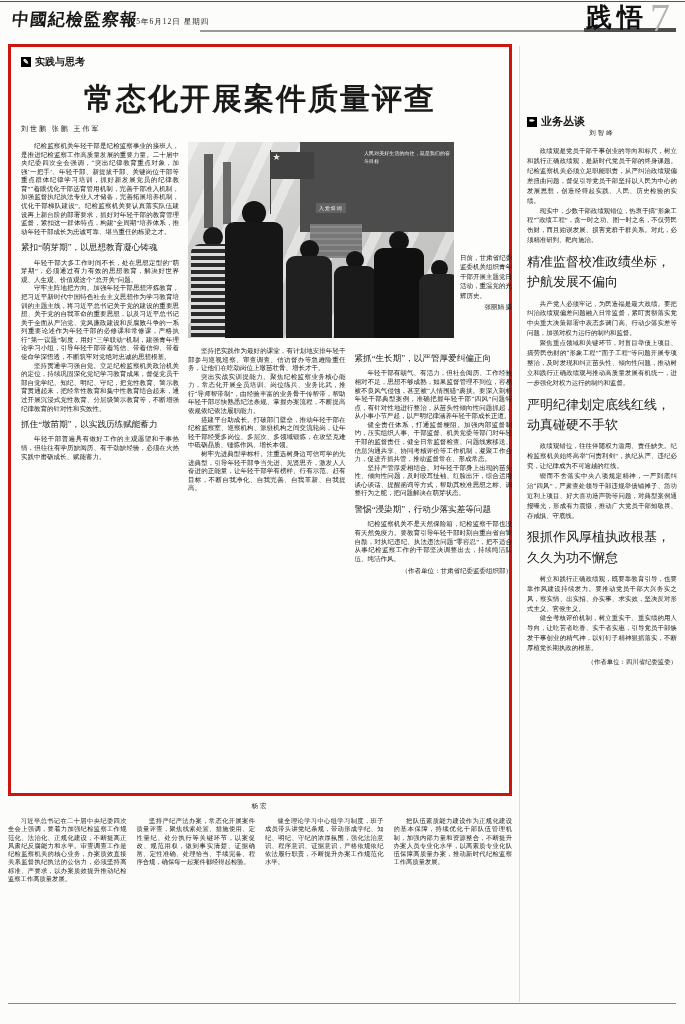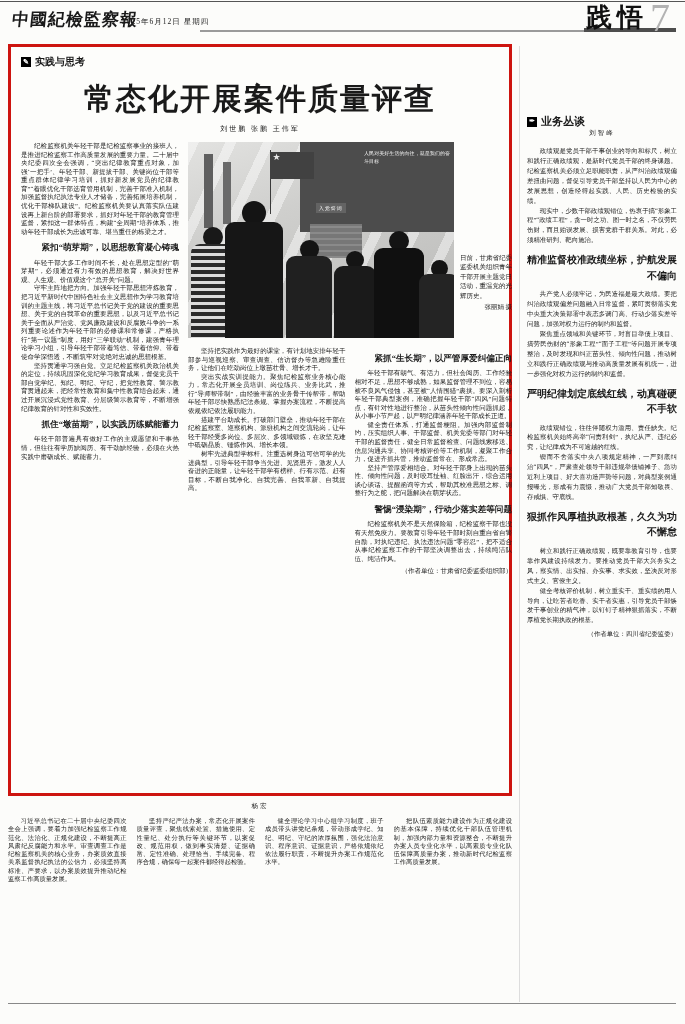--- a/index.html
+++ b/index.html
@@ -15,21 +15,21 @@
   .header-rule-dark{position:absolute;left:584px;top:28px;width:92px;height:4px;background:#4d4d4d;}
   .section-title{position:absolute;left:586px;top:0px;font-size:26px;letter-spacing:5px;font-weight:600;color:#111;}
   .page-num{position:absolute;left:650px;top:-6px;font-size:40px;color:#b3b3b3;font-weight:300;}
   
   .main-box{position:absolute;left:8px;top:44px;width:504px;height:752px;border:3.5px solid #cd140f;
             box-sizing:border-box;padding:6px 10px;background:#fdfdfb;}
   .kicker{display:flex;align-items:center;gap:4px;font-size:10px;font-weight:bold;margin-top:2px;}
   .kicker .icon{display:inline-flex;align-items:center;justify-content:center;width:10px;height:10px;
                 background:#000;color:#fff;font-size:7px;line-height:1;}
   .main-title{text-align:center;font-size:30px;font-weight:900;letter-spacing:2px;margin:10px 0 4px;}
-  .main-byline{text-align:center;font-size:7px;color:#222;letter-spacing:2px;margin-bottom:8px;}
+  .main-byline{font-size:7px;color:#222;letter-spacing:2px;margin-bottom:8px;}
   .article-body{display:flex;gap:9px;}
   .colA{width:158px;flex:none;}
   .right-region{flex:1;display:flex;flex-direction:column;}
   .photo-row{display:flex;gap:6px;height:198px;flex:none;}
   .photo{position:relative;width:266px;height:196px;flex:none;overflow:hidden;
          background:linear-gradient(160deg,#e2e2e0 0%,#cfcfcd 35%,#b9b9b7 100%);}
   .beams{position:absolute;inset:0;background:repeating-linear-gradient(115deg,rgba(255,255,255,.45) 0 10px,rgba(0,0,0,0) 10px 34px);}
   .wall-dark{position:absolute;right:0;top:0;width:58%;height:46%;background:#4c4c4c;}
   .photo-banner{position:absolute;right:4px;top:8px;width:86px;font-size:5px;line-height:1.5;color:#f2f2f2;text-align:justify;}
   .plaque{position:absolute;background:#5f5f5f;}
@@ -44,31 +44,31 @@
   .person .head{width:18px;height:18px;border-radius:50%;background:#141414;margin:0 auto;}
   .person .torso{border-radius:9px 9px 0 0;background:#1c1c1c;margin-top:-3px;}
   .caption-col{width:52px;flex:none;display:flex;flex-direction:column;justify-content:flex-end;padding-bottom:28px;}
   .caption-text{font-size:6.5px;line-height:1.45;text-align:justify;}
   .caption-credit{font-size:6.5px;text-align:right;margin-top:3px;}
   .lower-cols{display:flex;gap:9px;margin-top:7px;flex:1;overflow:hidden;}
   .colB,.colC{flex:1;overflow:hidden;}
   .bodytext{font-size:6.5px;line-height:1.32;text-align:justify;overflow:hidden;height:100%;}
   .colA .bodytext{height:640px;}
   .bodytext p{margin:0;text-indent:2em;}
-  .col-subhead{font-weight:bold;font-size:8.6px;text-align:right;margin:6px 0 5px;text-indent:0;}
+  .col-subhead{font-weight:normal;font-size:8.6px;text-align:left;margin:6px 0 5px;text-indent:0;}
   .author-line{text-indent:0 !important;text-align:right;margin-top:4px !important;}
   
   .side-divider{position:absolute;left:519px;top:46px;width:1px;height:956px;background:#ddd;}
   .sidebar{position:absolute;left:527px;top:112px;width:150px;height:896px;overflow:hidden;}
   .sidebar .kicker{font-size:11px;}
   .side-title{font-size:13.5px;font-weight:900;text-align:center;letter-spacing:.5px;margin:14px 0 6px;}
   .side-byline{font-size:6.5px;text-align:center;letter-spacing:2px;margin-bottom:8px;}
   .side-body{font-size:6.4px;line-height:1.55;text-align:justify;}
   .side-body p{margin:0;text-indent:2em;}
-  .side-body .col-subhead{font-size:10px;margin:7px 0 6px;}
+  .side-body .col-subhead{font-size:13px;margin:7px 0 6px;}
   
   .bottom-article{position:absolute;left:8px;top:802px;width:504px;height:196px;}
   .bottom-title{text-align:center;font-size:19px;font-weight:900;letter-spacing:2px;margin:2px 0 3px;}
   .bottom-byline{text-align:center;font-size:6.5px;letter-spacing:2px;margin-bottom:6px;}
   .bottom-cols{display:flex;gap:10px;height:148px;overflow:hidden;}
   .bottom-col{flex:1;font-size:6.3px;line-height:1.32;text-align:justify;overflow:hidden;}
   .bottom-col p{margin:0;text-indent:2em;}
   
   .footer-rule{position:absolute;left:8px;top:1003px;width:668px;height:1px;background:#888;}
   .footer-text{position:absolute;left:0;top:1008px;width:100%;text-align:center;font-size:8.5px;font-weight:bold;letter-spacing:1px;}

